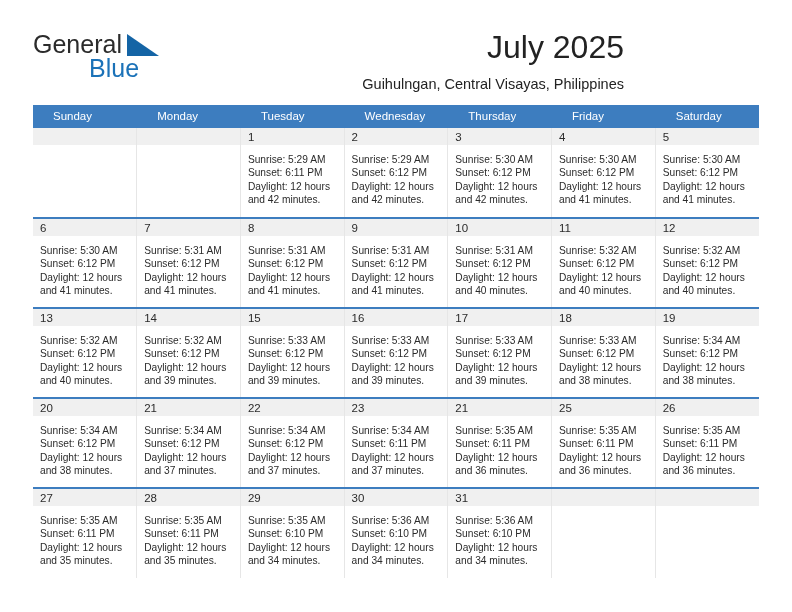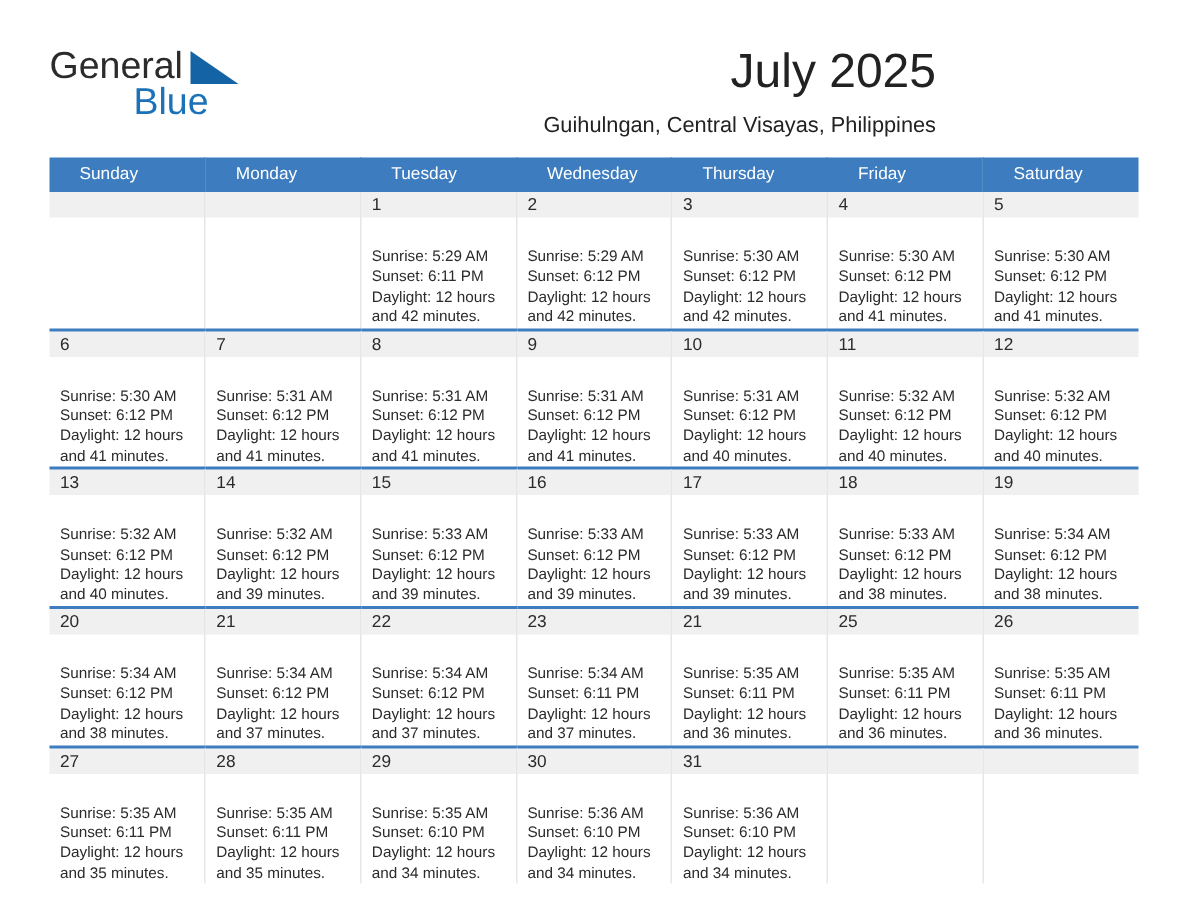--- a/index.html
+++ b/index.html
@@ -130,21 +130,21 @@
     font-size: 11.5px;
     color: #2b2b2b;
     padding: 2px 0 0 7px;
     box-sizing: border-box;
     line-height: 15px;
   }
   td.empty .daynum-strip {
     background: #f0f0f0;
   }
   .cell-body {
-    padding: 20px 5px 0 7px;
+    padding: 8px 5px 0 7px;
     font-size: 10.2px;
     line-height: 13.4px;
     color: #2b2b2b;
   }
   .cell-body div { white-space: nowrap; }
 </style>
 </head>
 <body>
 
 <div class="page">

